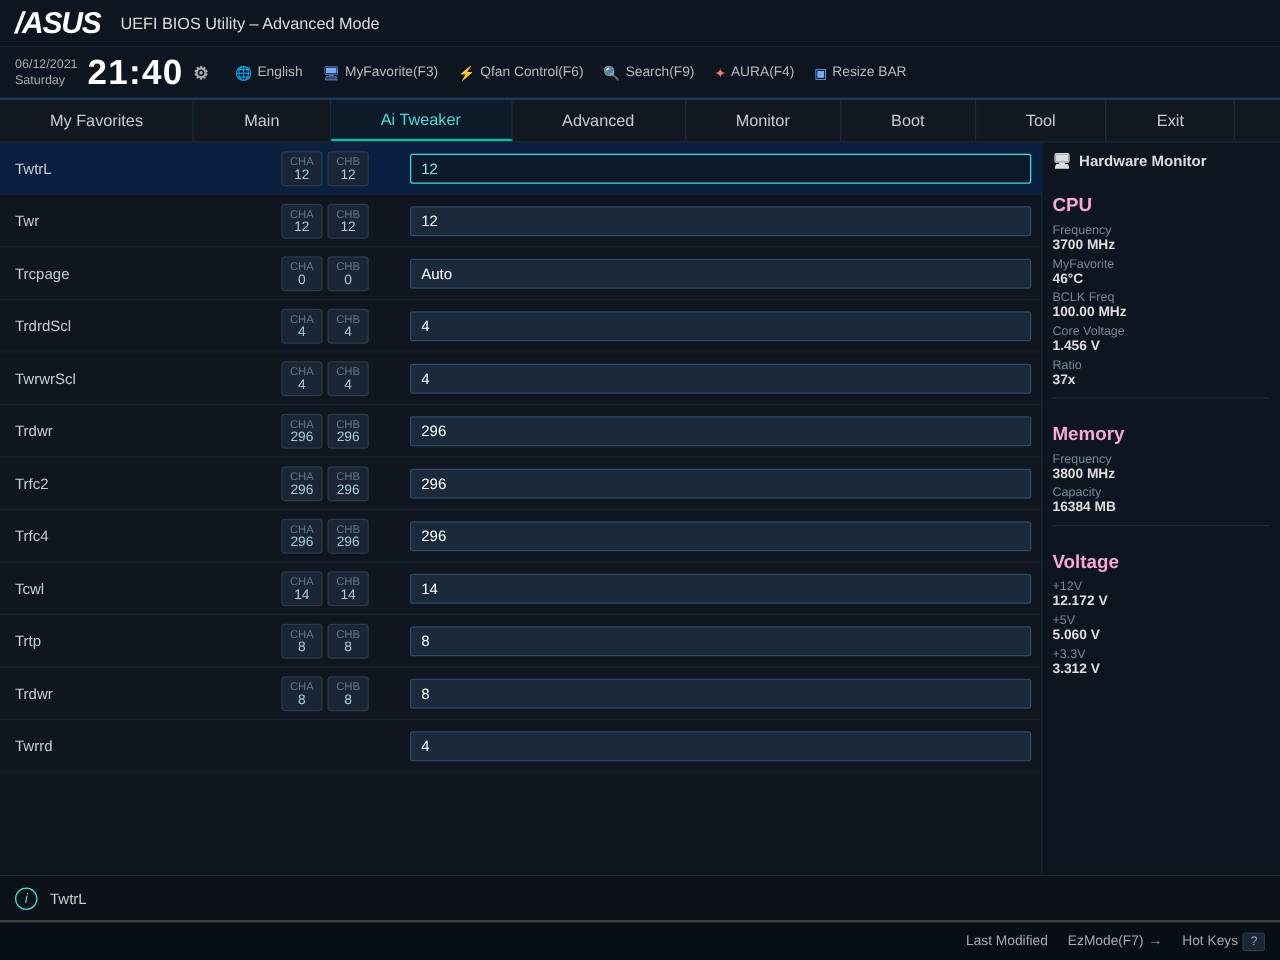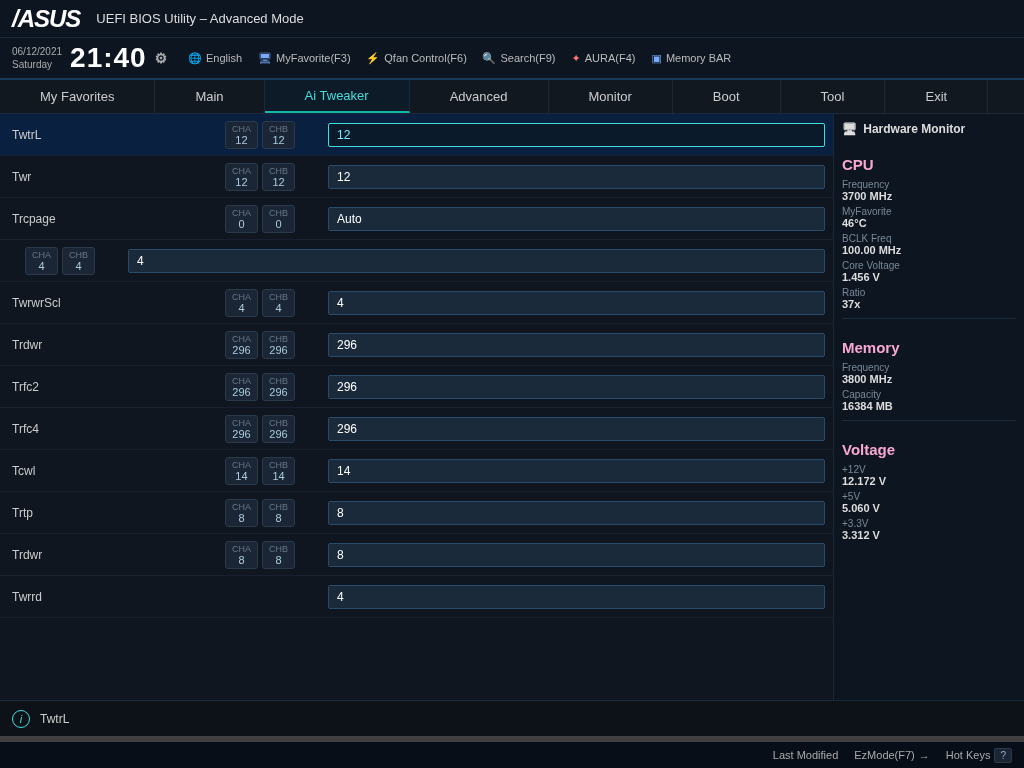--- a/index.html
+++ b/index.html
@@ -294,21 +294,21 @@
     .status-text {
       font-size: 12px;
       color: #ccc;
     }
 
     
     .bottombar {
       position: relative;
       z-index: 10;
       background: #080e18;
-      border-top: 6px solid #404040;
+      border-top: 2px solid #404040;
       display: flex;
       align-items: center;
       justify-content: flex-end;
       height: 32px;
       padding: 0 12px;
       gap: 16px;
     }
     .bottom-btn {
       font-size: 11px;
       color: #aaa;
@@ -364,21 +364,21 @@
     <span>
       <span class="icon-search">🔍</span>
       <span>Search(F9)</span>
     </span>
     <span>
       <span class="icon-aura">✦</span>
       <span>AURA(F4)</span>
     </span>
     <span>
       <span class="icon-bar">▣</span>
-      <span>Memory BAR</span>
+      <span>Resize BAR</span>
     </span>
   </div>
 </div>
 
 <div class="navbar">
 
 <div class="nav-tab">My Favorites</div>
     <div class="nav-tab">Main</div>
     <div class="nav-tab active">Ai Tweaker</div>
     <div class="nav-tab">Advanced</div>
@@ -410,20 +410,21 @@
       </div>
       <div class="table-row">
         <div class="row-label">Trcpage</div>
         <div class="row-channels">
           <div class="channel-box"><span class="channel-label">CHA</span><span class="channel-val">0</span></div>
           <div class="channel-box"><span class="channel-label">CHB</span><span class="channel-val">0</span></div>
         </div>
         <div class="row-value"><input type="text" class="value-input" value="Auto" style=""></div>
       </div>
       <div class="table-row">
+        <div class="row-label">TrdrdScl</div>
         <div class="row-channels">
           <div class="channel-box"><span class="channel-label">CHA</span><span class="channel-val">4</span></div>
           <div class="channel-box"><span class="channel-label">CHB</span><span class="channel-val">4</span></div>
         </div>
         <div class="row-value"><input type="text" class="value-input" value="4" style=""></div>
       </div>
       <div class="table-row">
         <div class="row-label">TwrwrScl</div>
         <div class="row-channels">
           <div class="channel-box"><span class="channel-label">CHA</span><span class="channel-val">4</span></div>

